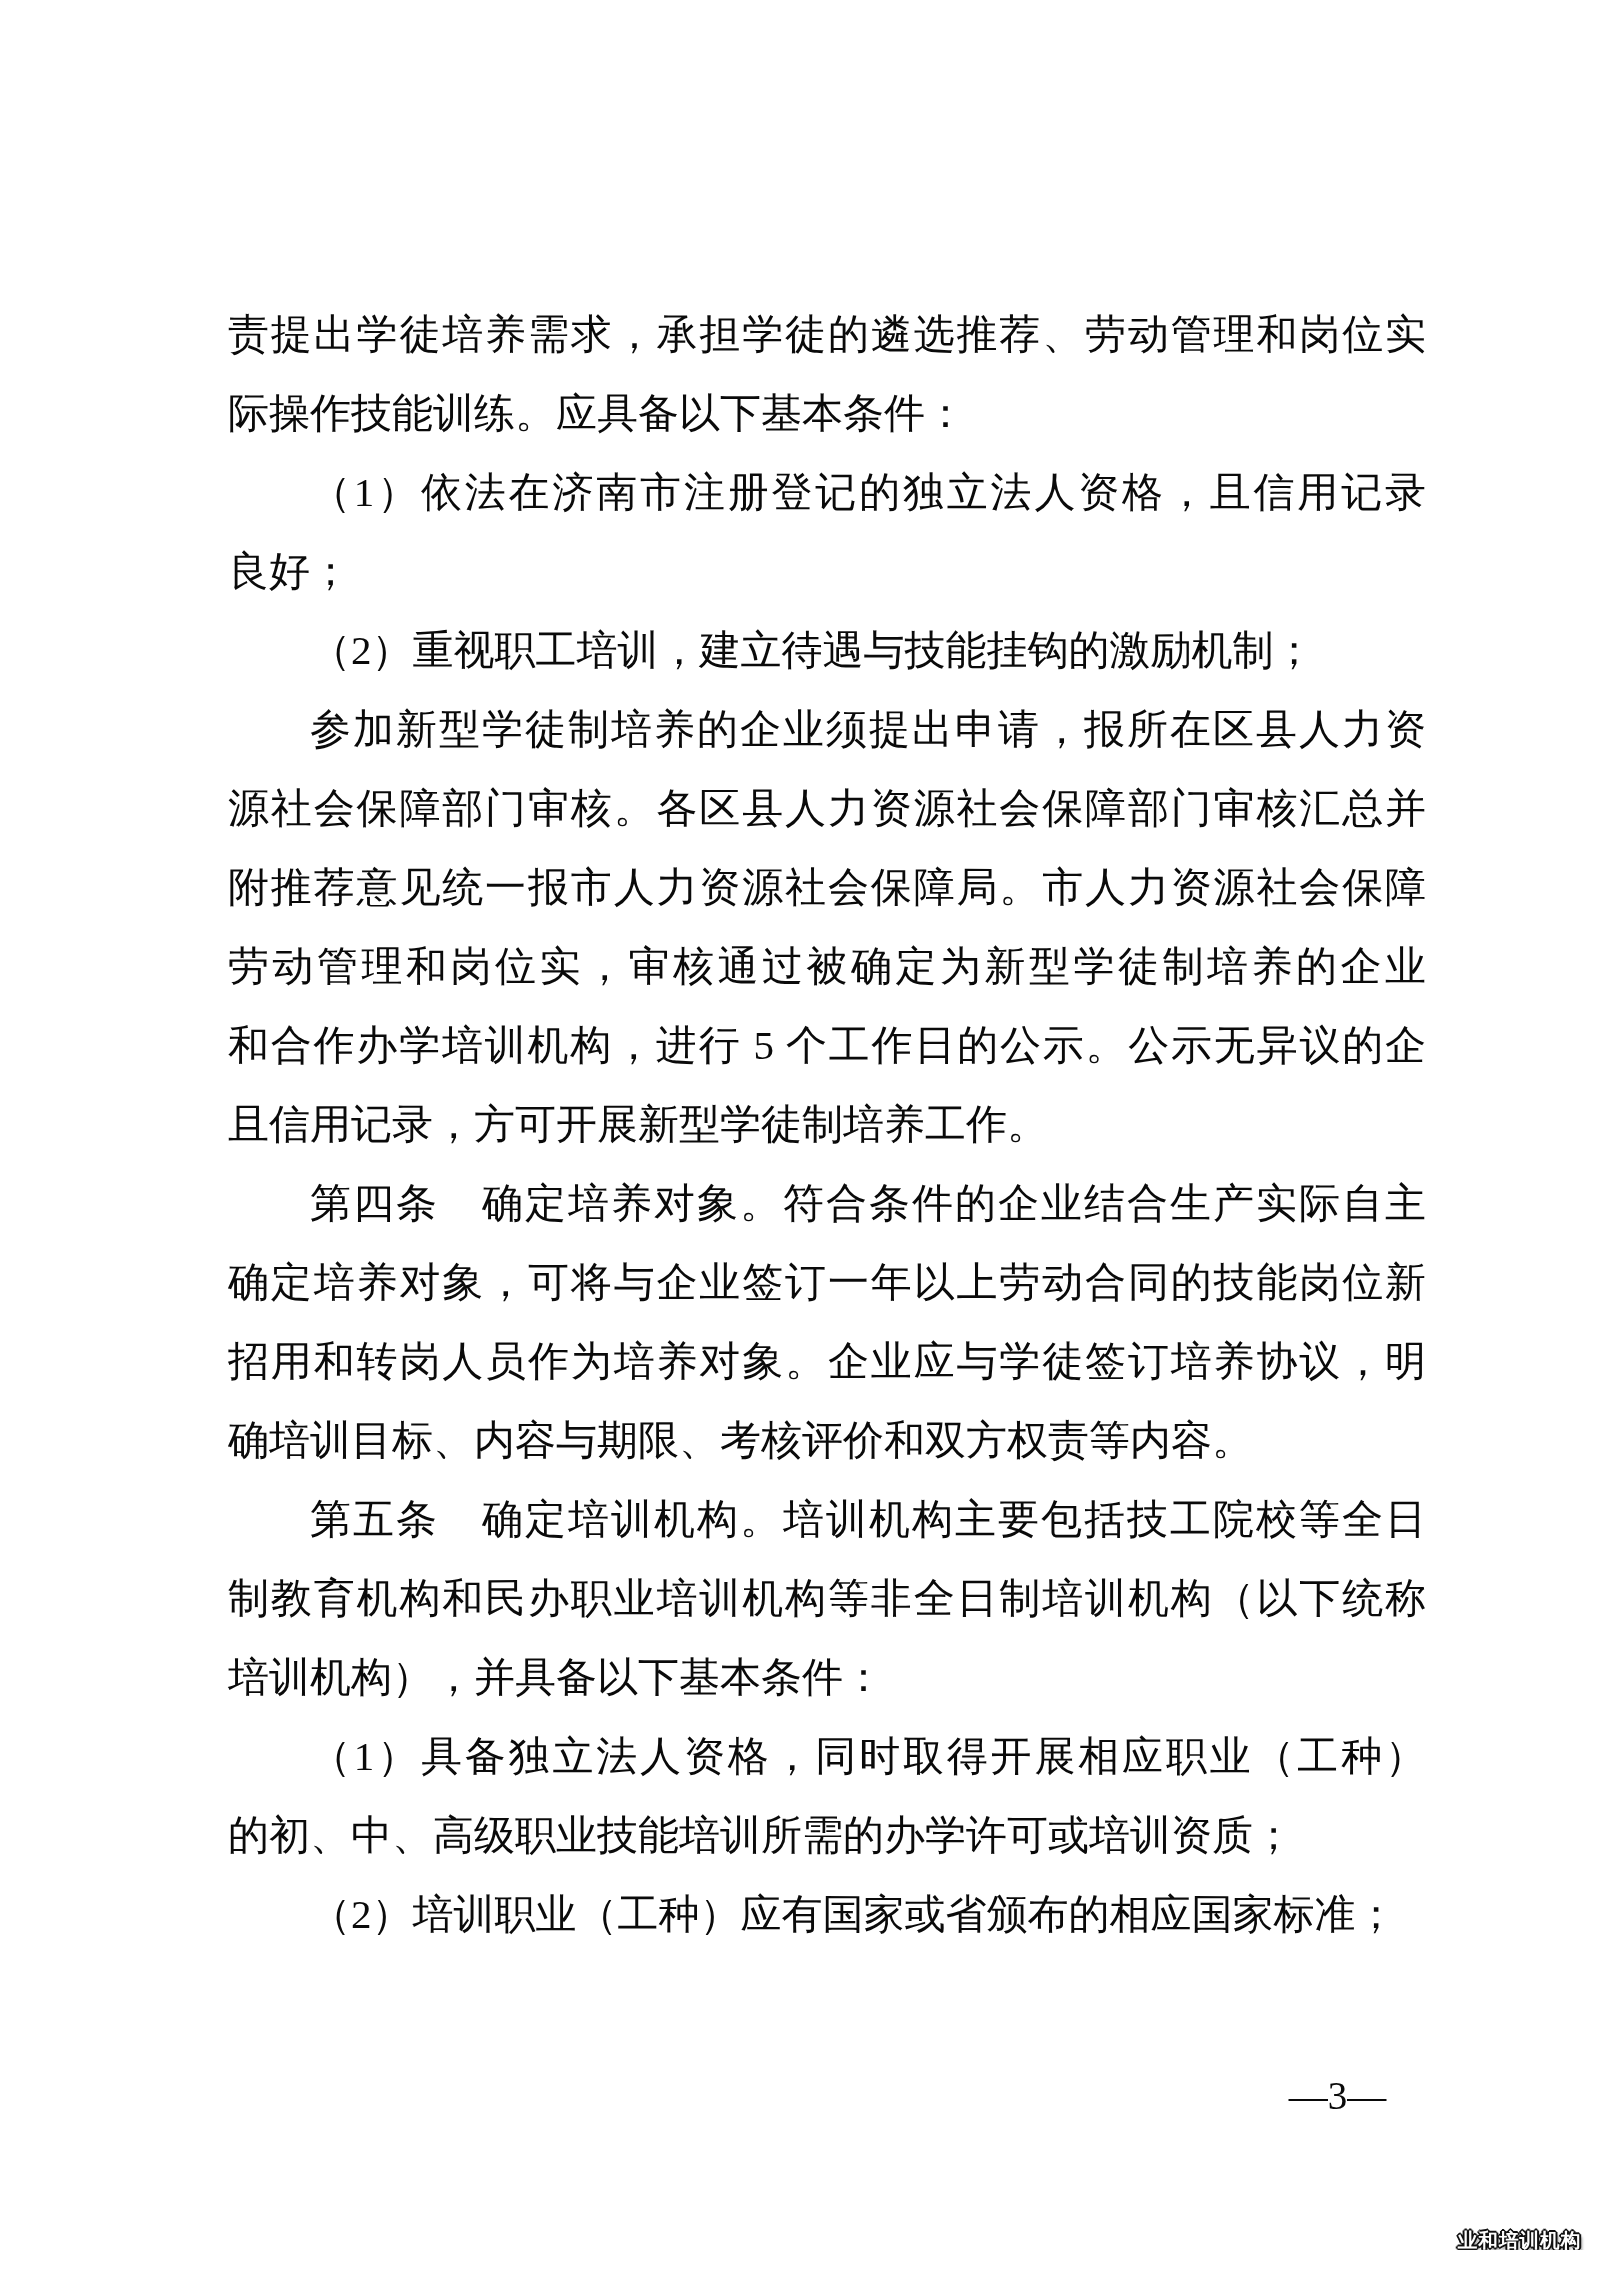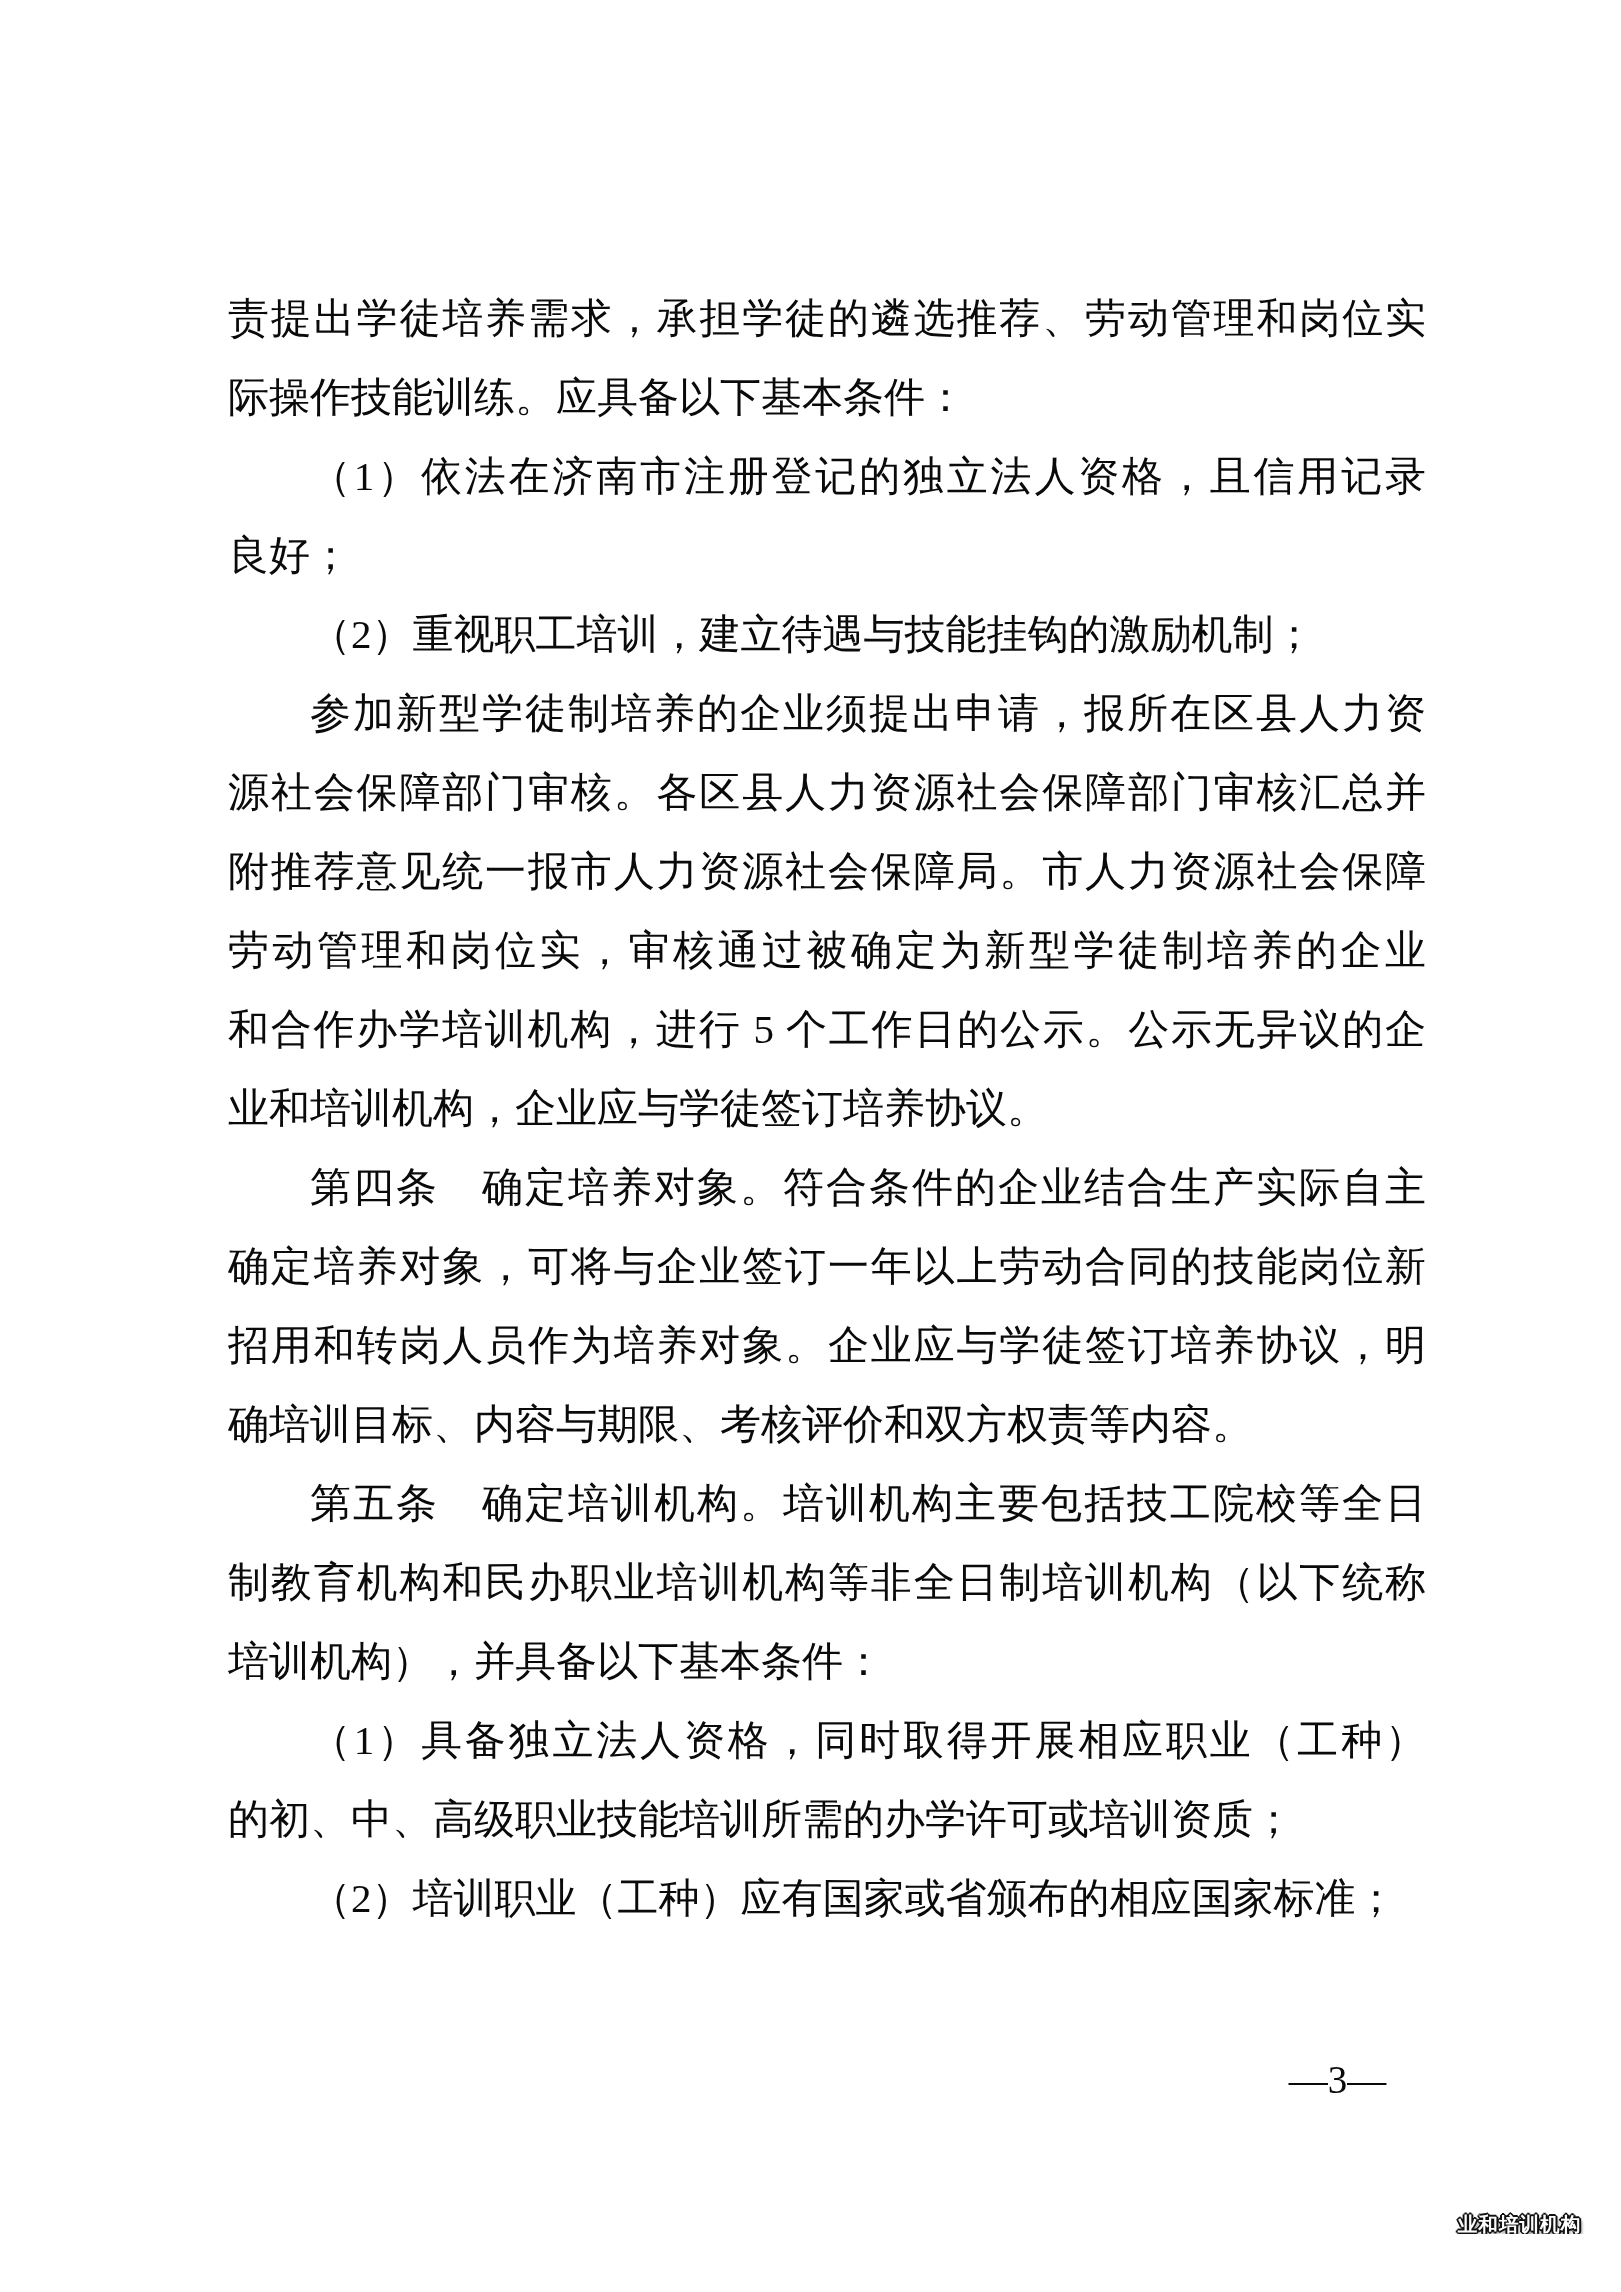--- a/index.html
+++ b/index.html
@@ -8,20 +8,21 @@
     background: #ffffff;
   }
   .page {
     position: relative;
     width: 1621px;
     height: 2234px;
     background: #ffffff;
     overflow: hidden;
     font-family: "Liberation Serif", serif;
     color: #0a0a0a;
+    margin-top: 16px;
   }
   .doc {
     position: absolute;
     left: 228px;
     top: 279px;
     width: 1198px;
   }
   .line {
     font-size: 41px;
     line-height: 79px;
@@ -91,21 +92,21 @@
       <div class="line jst"><span>责提出学徒培养需求，承担学徒的遴选推荐、劳动管理和岗位实</span></div>
       <div class="line"><span>际操作技能训练。应具备以下基本条件：</span></div>
       <div class="line ind jst"><span>（1）依法在济南市注册登记的独立法人资格，且信用记录</span></div>
       <div class="line"><span>良好；</span></div>
       <div class="line ind"><span>（2）重视职工培训，建立待遇与技能挂钩的激励机制；</span></div>
       <div class="line ind jst"><span>参加新型学徒制培养的企业须提出申请，报所在区县人力资</span></div>
       <div class="line jst"><span>源社会保障部门审核。各区县人力资源社会保障部门审核汇总并</span></div>
       <div class="line jst"><span>附推荐意见统一报市人力资源社会保障局。市人力资源社会保障</span></div>
       <div class="line jst"><span>劳动管理和岗位实，审核通过被确定为新型学徒制培养的企业</span></div>
       <div class="line jst"><span>和合作办学培训机构，进行 5 个工作日的公示。公示无异议的企</span></div>
-      <div class="line"><span>业和培训机构，企业应与学徒签订培养协议。</span></div>
+      <div class="line"><span>且信用记录，方可开展新型学徒制培养工作。</span></div>
       <div class="line ind jst"><span class="hd">第四条</span><span>　确定培养对象。符合条件的企业结合生产实际自主</span></div>
       <div class="line jst"><span>确定培养对象，可将与企业签订一年以上劳动合同的技能岗位新</span></div>
       <div class="line jst"><span>招用和转岗人员作为培养对象。企业应与学徒签订培养协议，明</span></div>
       <div class="line"><span>确培训目标、内容与期限、考核评价和双方权责等内容。</span></div>
       <div class="line ind jst"><span class="hd">第五条</span><span>　确定培训机构。培训机构主要包括技工院校等全日</span></div>
       <div class="line jst"><span>制教育机构和民办职业培训机构等非全日制培训机构（以下统称</span></div>
       <div class="line"><span>培训机构），并具备以下基本条件：</span></div>
       <div class="line ind jst"><span>（1）具备独立法人资格，同时取得开展相应职业（工种）</span></div>
       <div class="line"><span>的初、中、高级职业技能培训所需的办学许可或培训资质；</span></div>
       <div class="line ind"><span>（2）培训职业（工种）应有国家或省颁布的相应国家标准；</span></div>

